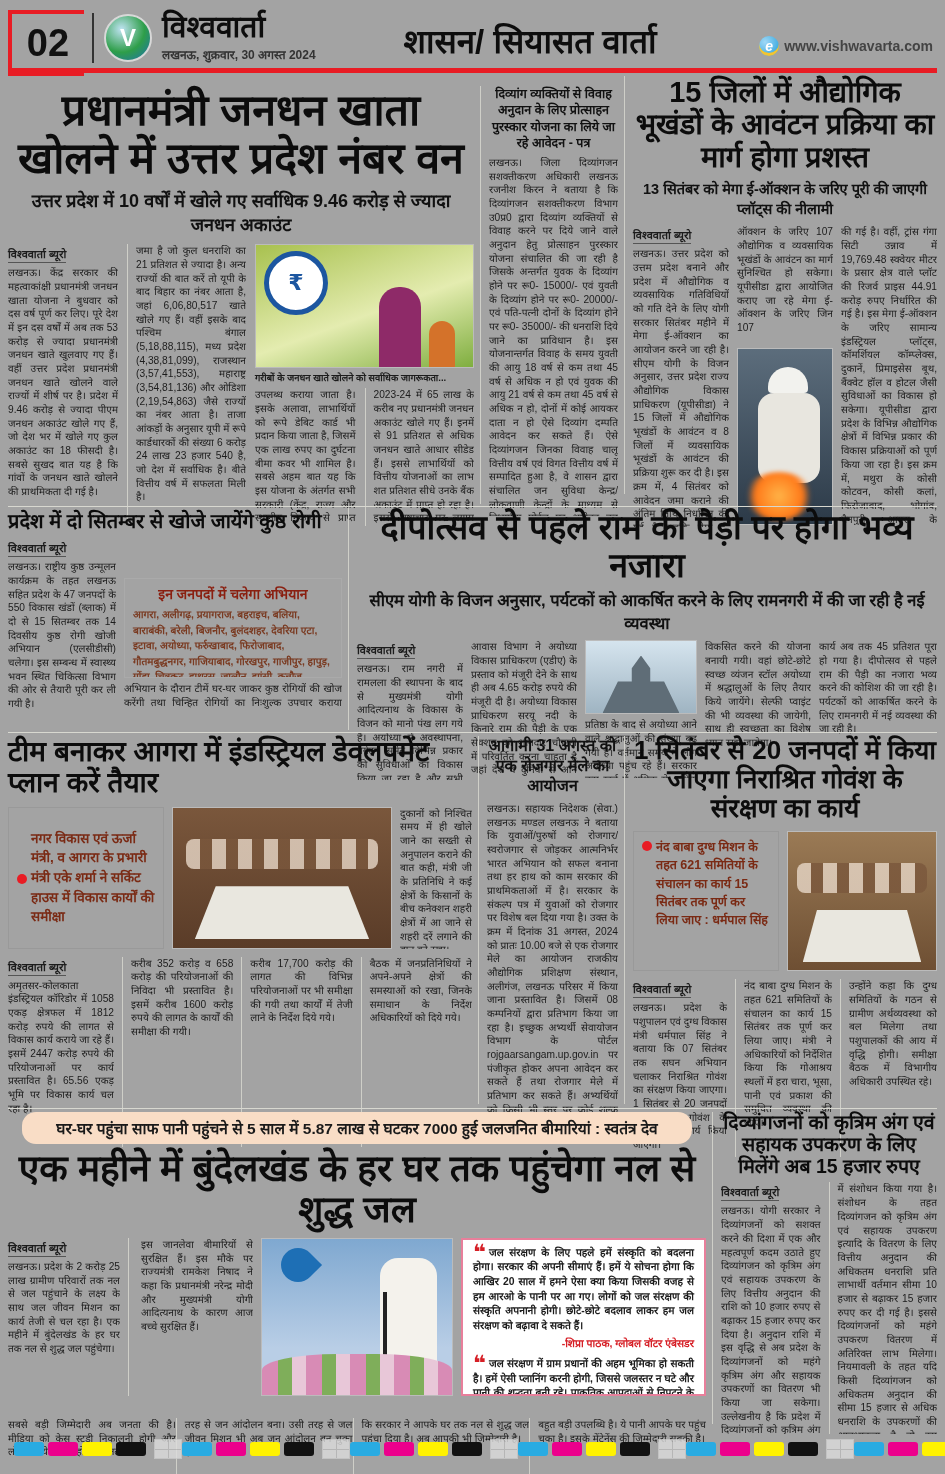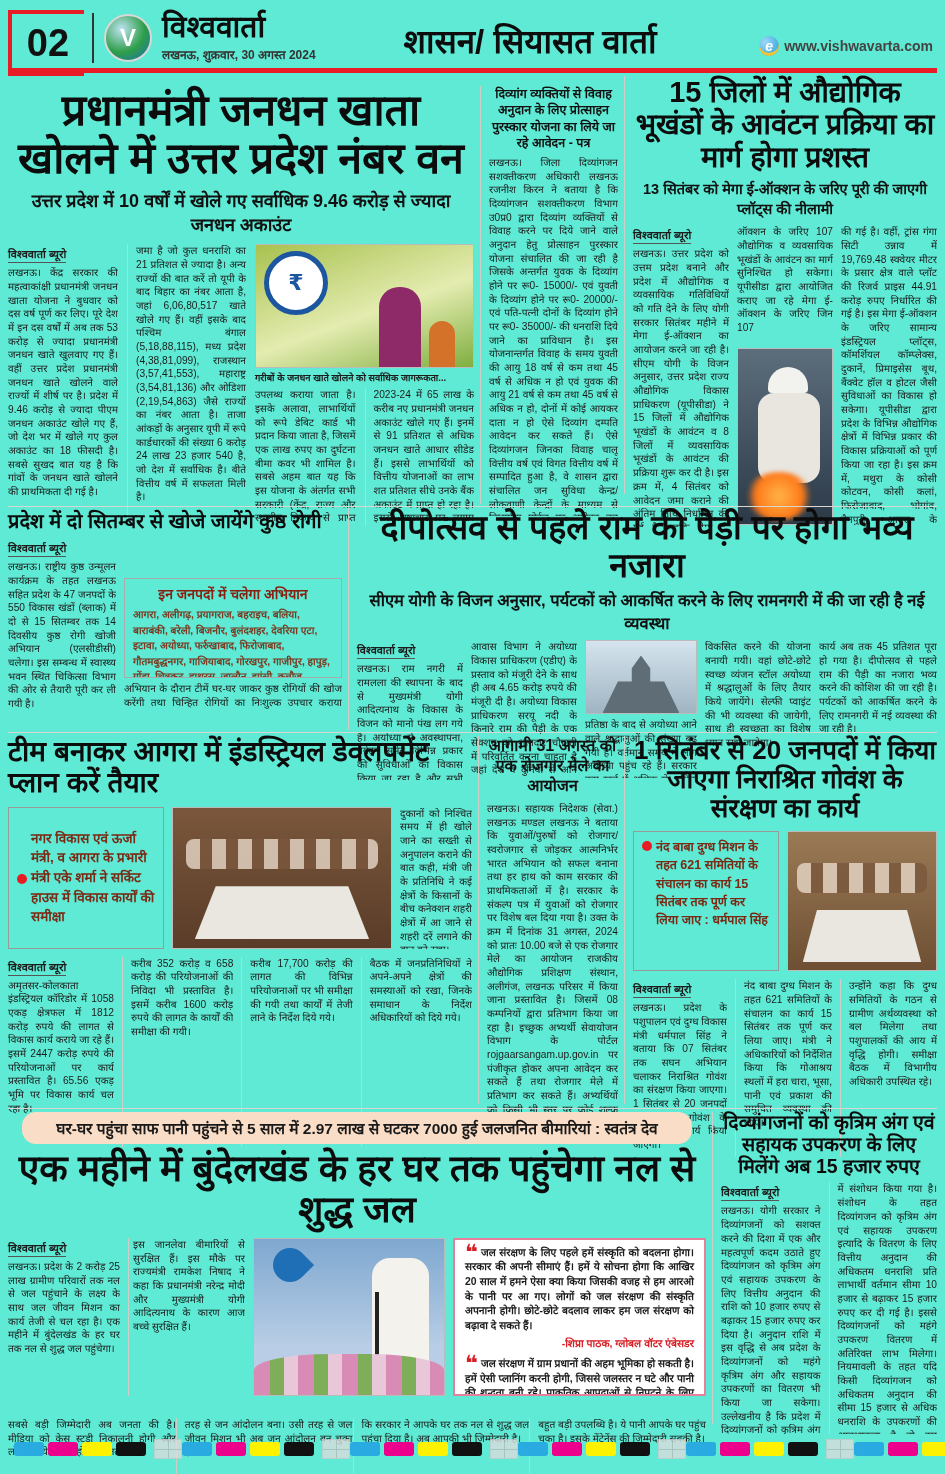--- a/index.html
+++ b/index.html
@@ -1,16 +1,16 @@
 <!DOCTYPE html>
 <html lang="hi"><head>
 <meta charset="utf-8">
 <style>
   html,body{margin:0;padding:0;background:#e8e8e4;}
-  .page{position:relative;width:945px;height:1474px;background:#5eead4;margin:0 auto;
+  .page{position:relative;width:945px;height:1474px;background:#a3a3a3;margin:0 auto;
         font-family:"Liberation Sans","DejaVu Sans",sans-serif;color:#1c1c1c;overflow:hidden;}
   
   .header{position:absolute;left:0;top:0;width:945px;height:70px;}
   .header-redline{position:absolute;left:8px;top:68px;width:929px;height:5px;background:#e81c24;}
   .pgnum-box{position:absolute;left:8px;top:10px;width:72px;height:58px;border:4px solid #e81c24;border-right:none;
              display:flex;align-items:center;justify-content:center;font-size:38px;font-weight:bold;color:#111;}
   .mast{position:absolute;left:92px;top:12px;display:flex;align-items:center;gap:10px;}
   .mast-divider{width:2px;height:50px;background:#333;}
   .logo-circle{width:44px;height:44px;border-radius:50%;background:radial-gradient(circle at 35% 30%,#bfe3f2,#2e9e49 55%,#1c6fb5);
                display:flex;align-items:center;justify-content:center;color:#fff;font-weight:bold;font-size:24px;
@@ -247,28 +247,28 @@
         <div class="body-txt" style="height:156px;">लखनऊ। प्रदेश के पशुपालन एवं दुग्ध विकास मंत्री धर्मपाल सिंह ने बताया कि 07 सितंबर तक सघन अभियान चलाकर निराश्रित गोवंश का संरक्षण किया जाएगा। 1 सितंबर से 20 जनपदों में निराश्रित गोवंश के संरक्षण का कार्य किया जाएगा।</div>
       </div>
       <div class="body-txt col vline" style="padding-left:8px;">नंद बाबा दुग्ध मिशन के तहत 621 समितियों के संचालन का कार्य 15 सितंबर तक पूर्ण कर लिया जाए। मंत्री ने अधिकारियों को निर्देशित किया कि गोआश्रय स्थलों में हरा चारा, भूसा, पानी एवं प्रकाश की समुचित व्यवस्था की जाए।</div>
       <div class="body-txt col vline" style="padding-left:8px;">उन्होंने कहा कि दुग्ध समितियों के गठन से ग्रामीण अर्थव्यवस्था को बल मिलेगा तथा पशुपालकों की आय में वृद्धि होगी। समीक्षा बैठक में विभागीय अधिकारी उपस्थित रहे।</div>
     </div>
   </section>
 
   <div class="hr" style="top:1108px;"></div>
 
   <section style="left:8px;top:1112px;width:698px;height:312px;">
-    <div class="strap" style="margin:0 14px;">घर-घर पहुंचा साफ पानी पहुंचने से 5 साल में 2.97 लाख से घटकर 7000 हुई जलजनित बीमारियां : स्वतंत्र देव</div>
+    <div class="strap" style="margin:0 14px;">घर-घर पहुंचा साफ पानी पहुंचने से 5 साल में 5.87 लाख से घटकर 7000 हुई जलजनित बीमारियां : स्वतंत्र देव</div>
     <div class="hl h-center" style="font-size:37px;margin-top:4px;">एक महीने में बुंदेलखंड के हर घर तक पहुंचेगा नल से शुद्ध जल</div>
     <div style="display:flex;gap:8px;margin-top:7px;height:158px;">
       <div style="width:112px;flex:none;">
         <div class="byline">विश्ववार्ता ब्यूरो</div>
         <div class="body-txt" style="height:136px;">लखनऊ। प्रदेश के 2 करोड़ 25 लाख ग्रामीण परिवारों तक नल से जल पहुंचाने के लक्ष्य के साथ जल जीवन मिशन का कार्य तेजी से चल रहा है। एक महीने में बुंदेलखंड के हर घर तक नल से शुद्ध जल पहुंचेगा।</div>
       </div>
-      <div class="body-txt vline" style="width:112px;flex:none;padding-left:4px;">इस जानलेवा बीमारियों से सुरक्षित हैं। इस मौके पर राज्यमंत्री रामकेश निषाद ने कहा कि प्रधानमंत्री नरेन्द्र मोदी और मुख्यमंत्री योगी आदित्यनाथ के कारण आज बच्चे सुरक्षित हैं।</div>
+      <div class="body-txt vline" style="width:112px;flex:none;padding-left:12px;">इस जानलेवा बीमारियों से सुरक्षित हैं। इस मौके पर राज्यमंत्री रामकेश निषाद ने कहा कि प्रधानमंत्री नरेन्द्र मोदी और मुख्यमंत्री योगी आदित्यनाथ के कारण आज बच्चे सुरक्षित हैं।</div>
       <div class="photo ph-podium" style="width:190px;flex:none;">
         <div class="pd-drop"></div>
         <div class="pd-fig"></div>
         <div class="pd-mic"></div>
         <div class="pd-flowers"></div>
       </div>
       <div class="quote-box" style="flex:1;">
         <div class="quote-txt"><span class="qmark">❝</span><span>जल संरक्षण के लिए पहले हमें संस्कृति को बदलना होगा। सरकार की अपनी सीमाएं हैं। हमें ये सोचना होगा कि आखिर 20 साल में हमने ऐसा क्या किया जिसकी वजह से हम आरओ के पानी पर आ गए। लोगों को जल संरक्षण की संस्कृति अपनानी होगी। छोटे-छोटे बदलाव लाकर हम जल संरक्षण को बढ़ावा दे सकते हैं।</span></div>
         <div class="quote-attr">-शिप्रा पाठक, ग्लोबल वॉटर एंबेसडर</div>
         <div class="quote-txt"><span class="qmark">❝</span><span>जल संरक्षण में ग्राम प्रधानों की अहम भूमिका हो सकती है। हमें ऐसी प्लानिंग करनी होगी, जिससे जलस्तर न घटे और पानी की शुद्धता बनी रहे। प्राकृतिक आपदाओं से निपटने के लिए पहले से ट्रेनिंग करनी होगी। जागरूकता अभियान चलाने की जरूरत है।</span></div>

